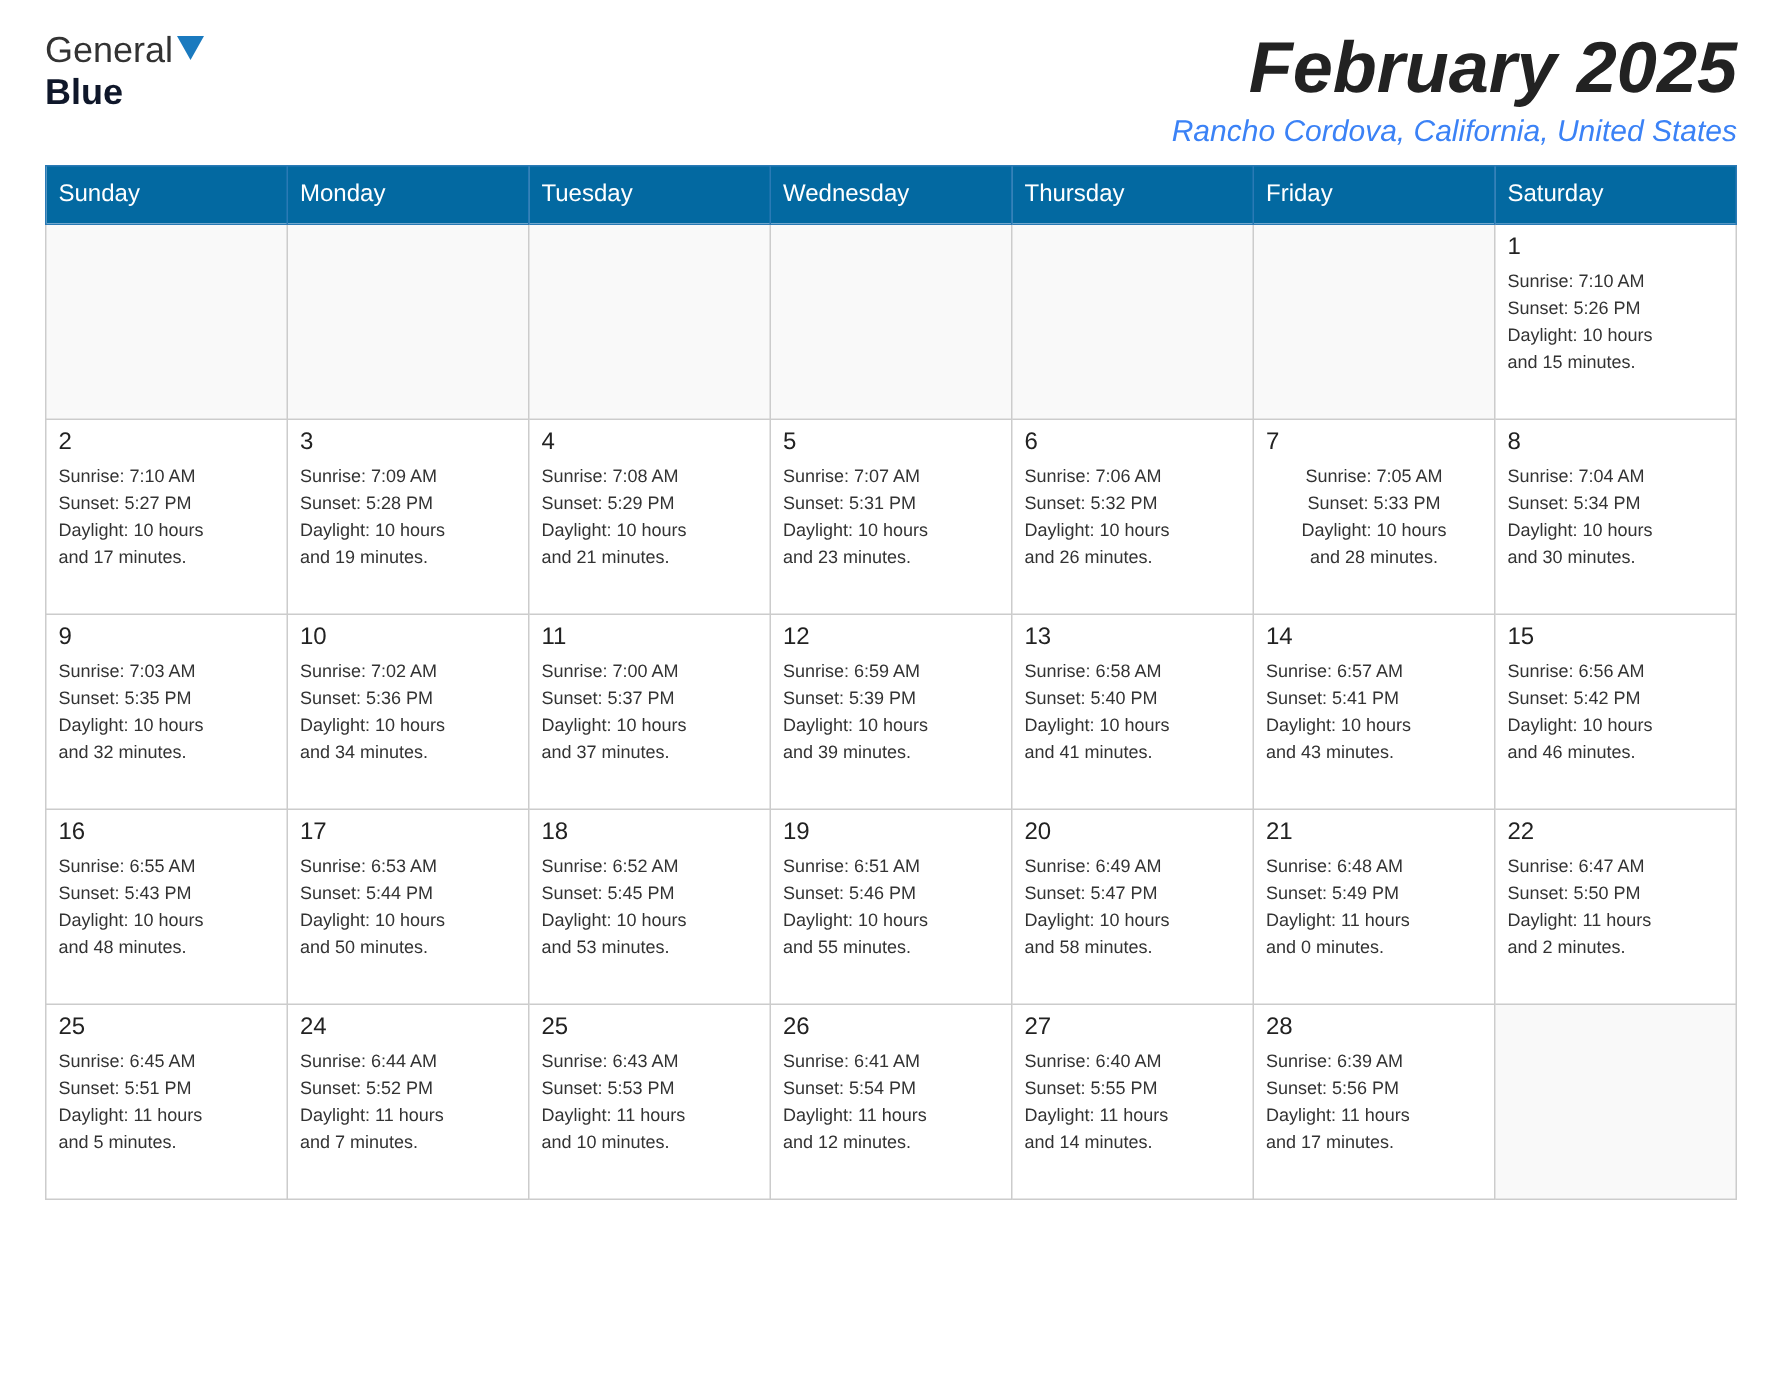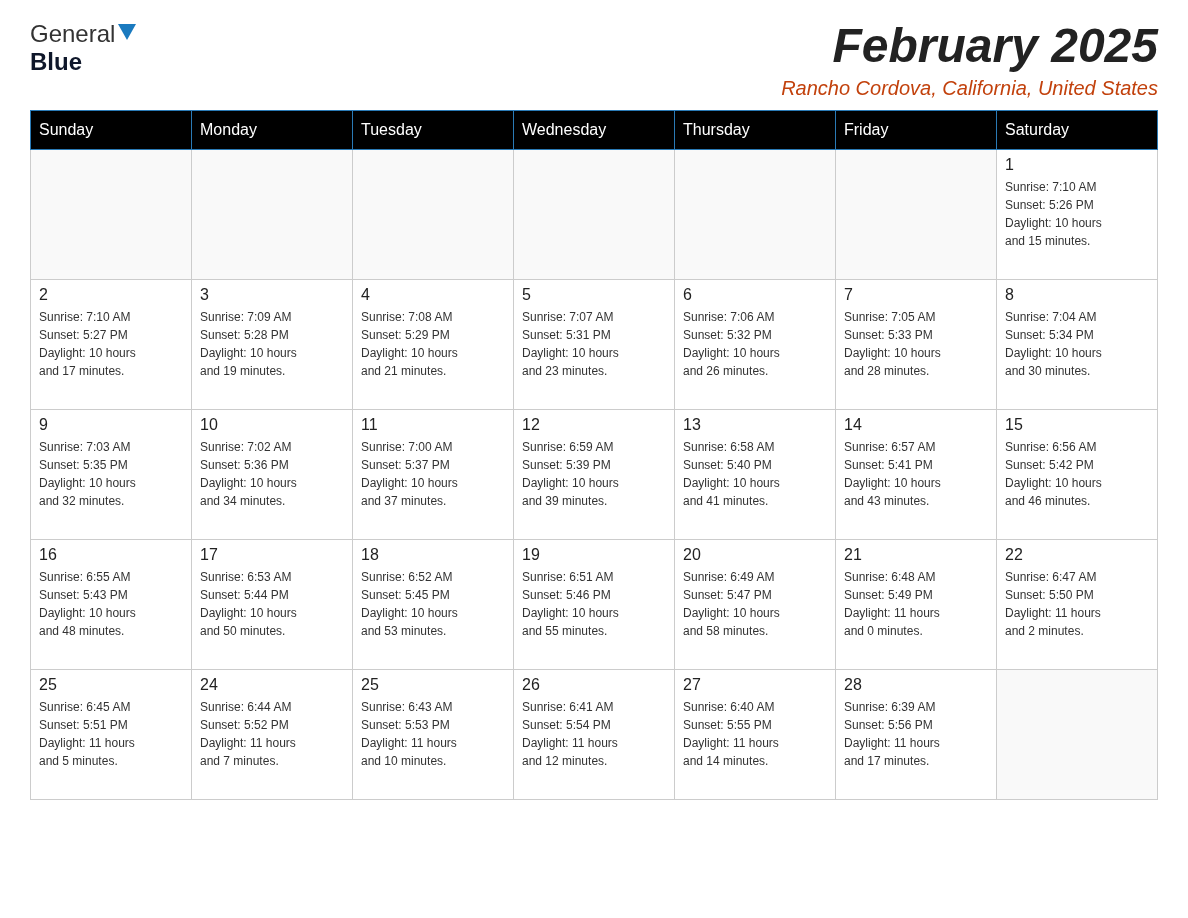--- a/index.html
+++ b/index.html
@@ -27,30 +27,30 @@
       font-style: italic;
     }
     .month-title {
       font-size: 48px;
       font-weight: bold;
       color: #222;
       line-height: 1.1;
     }
     .location-title {
       font-size: 20px;
-      color: #c2410c;
+      color: #3b82f6;
       margin-top: 4px;
     }
     .calendar {
       width: 100%;
       border-collapse: collapse;
       margin-top: 10px;
     }
     .calendar th {
-      background-color: #000000;
+      background-color: #0369a1;
       color: #fff;
       font-size: 16px;
       font-weight: normal;
       padding: 10px 8px;
       text-align: left;
       border: 1px solid #2a7ab5;
     }
     .calendar td {
       border: 1px solid #ccc;
       vertical-align: top;
@@ -174,21 +174,21 @@
         </td>
         <td>
           <span class="day-number">6</span>
           <div class="day-info" style="white-space: pre-line;">Sunrise: 7:06 AM
 Sunset: 5:32 PM
 Daylight: 10 hours
 and 26 minutes.</div>
         </td>
         <td>
           <span class="day-number">7</span>
-          <div class="day-info" style="white-space: pre-line;">Sunrise: 7:05 AM
+          <div class="day-info" style="white-space: pre-line; text-align: center;">Sunrise: 7:05 AM
 Sunset: 5:33 PM
 Daylight: 10 hours
 and 28 minutes.</div>
         </td>
         <td>
           <span class="day-number">8</span>
           <div class="day-info" style="white-space: pre-line;">Sunrise: 7:04 AM
 Sunset: 5:34 PM
 Daylight: 10 hours
 and 30 minutes.</div>

